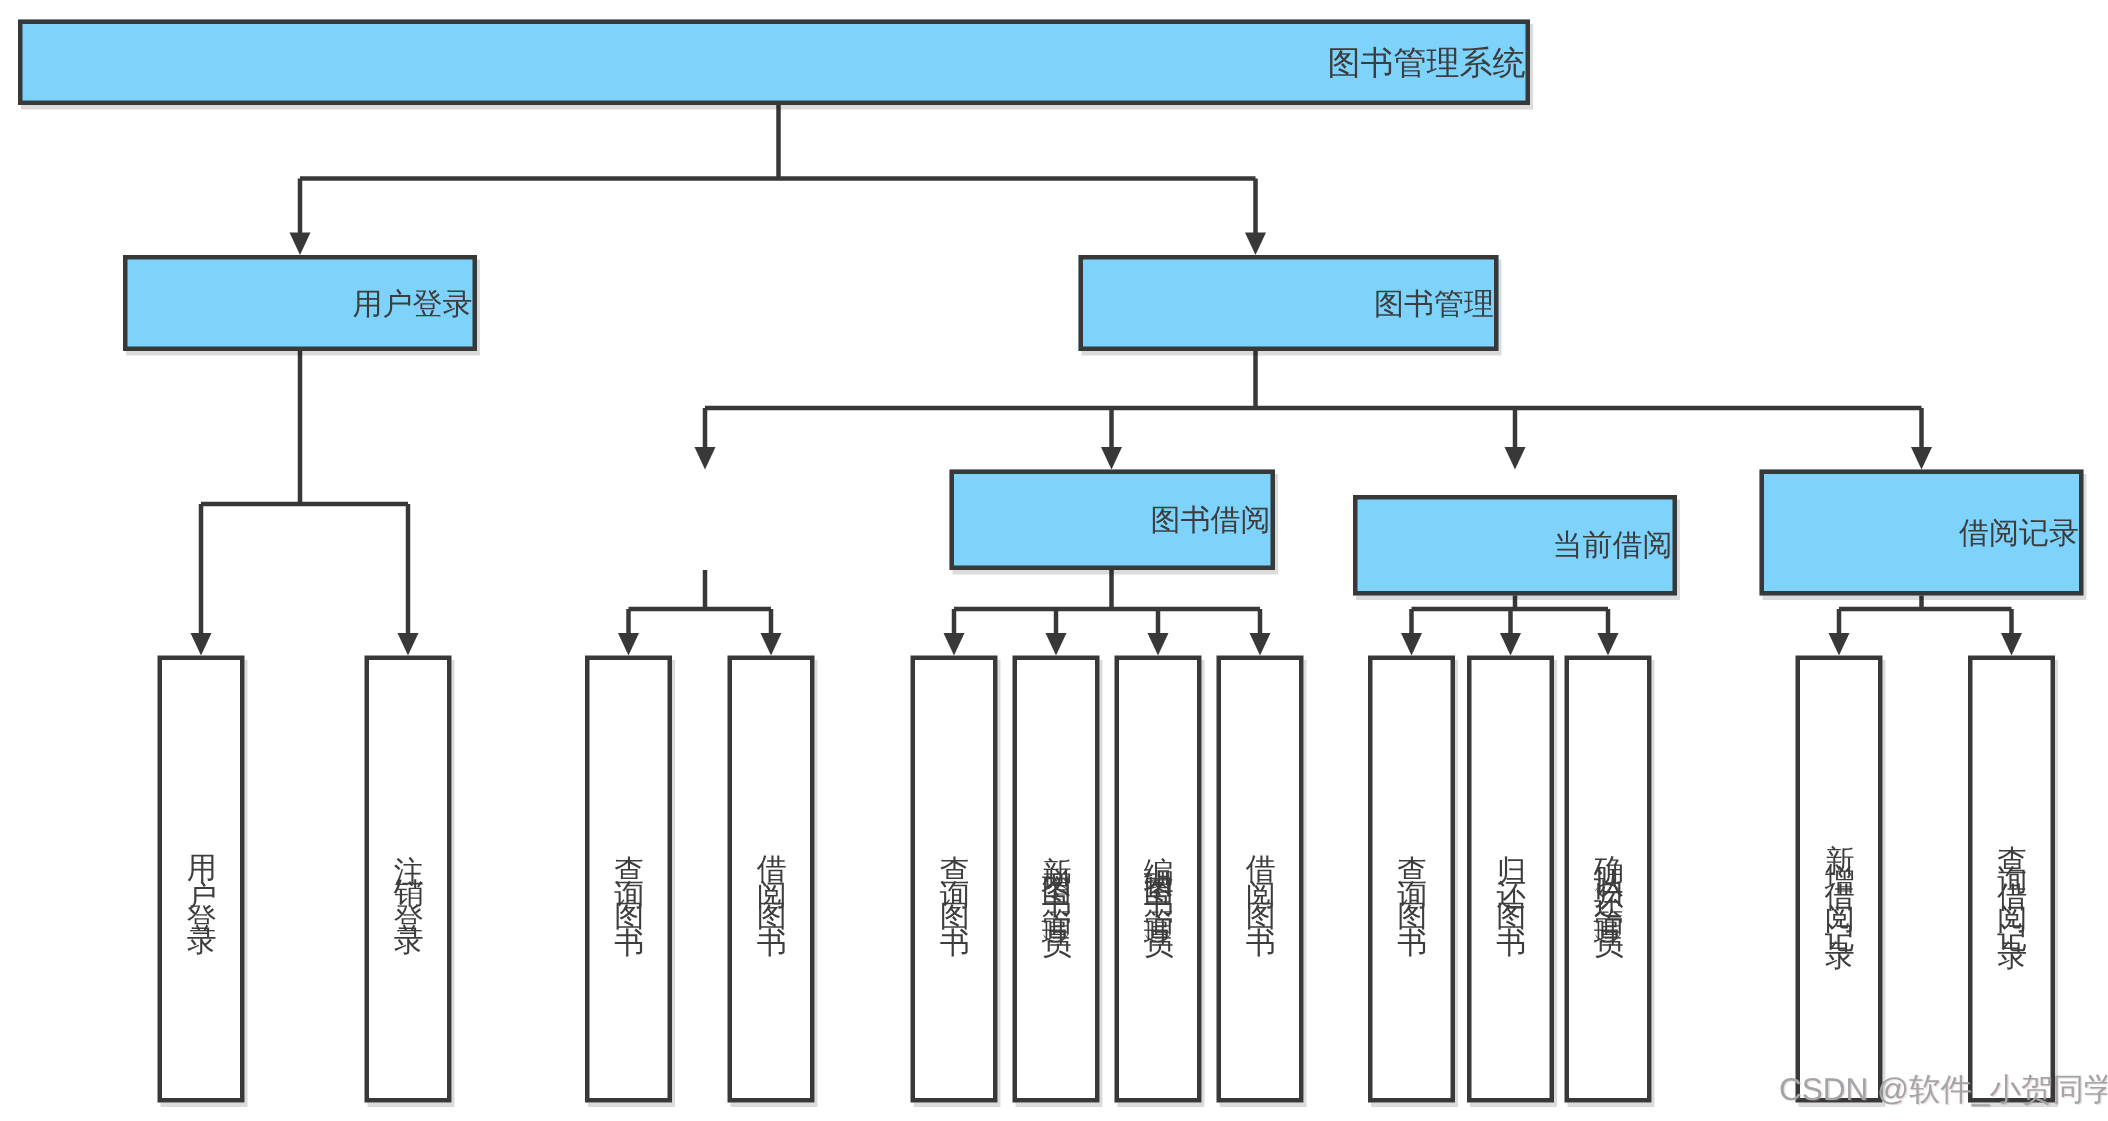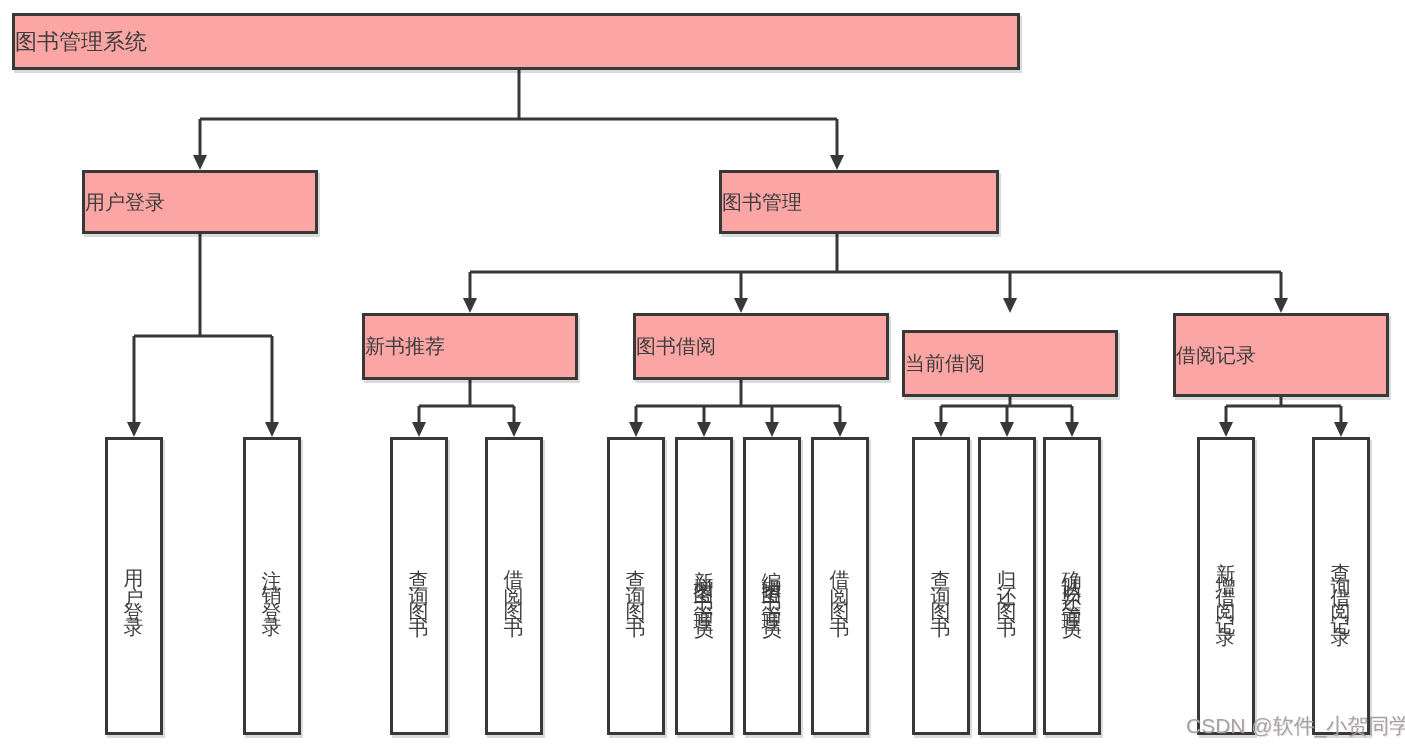--- a/index.html
+++ b/index.html
@@ -8,22 +8,22 @@
     width:1405px;height:747px;
     background:#ffffff;
     font-family:"Liberation Sans","DejaVu Sans",sans-serif;
     overflow:hidden;
   }
   .connectors{position:absolute;left:0;top:0;}
   .node{
     position:absolute;
     box-sizing:border-box;
     border:3px solid #383838;
-    background:#fca5a5;
-    display:flex;align-items:center;justify-content:flex-start;
+    background:#7dd3fc;
+    display:flex;align-items:center;justify-content:flex-end;
     font-size:20px;color:#3d3d3d;
     box-shadow:2px 3px 0 rgba(0,0,0,0.14);
     text-align:center;
     white-space:nowrap;
   }
   .root{font-size:22px;}
   .leaf{
     position:absolute;
     box-sizing:border-box;
     top:437px;width:58px;height:298px;
@@ -125,24 +125,21 @@
     <span>图书管理系统</span>
   </div>
 
   <div class="node" style="left:82px;top:170px;width:236px;height:64px;">
     <span>用户登录</span>
   </div>
   <div class="node" style="left:719px;top:170px;width:280px;height:64px;">
     <span>图书管理</span>
   </div>
 
-  <div class="node" style="left:362px;top:313px;width:216px;height:67px;">
-    <span>新书推荐</span>
-  </div>
-  <div class="node" style="left:633px;top:313px;width:256px;height:67px;">
+  <div class="node" style="left:633px;top:313px;width:217px;height:67px;">
     <span>图书借阅</span>
   </div>
   <div class="node" style="left:902px;top:330px;width:216px;height:67px;">
     <span>当前借阅</span>
   </div>
   <div class="node" style="left:1173px;top:313px;width:216px;height:84px;">
     <span>借阅记录</span>
   </div>
 
   <div class="leaf sp-wide" style="left:105px;">

